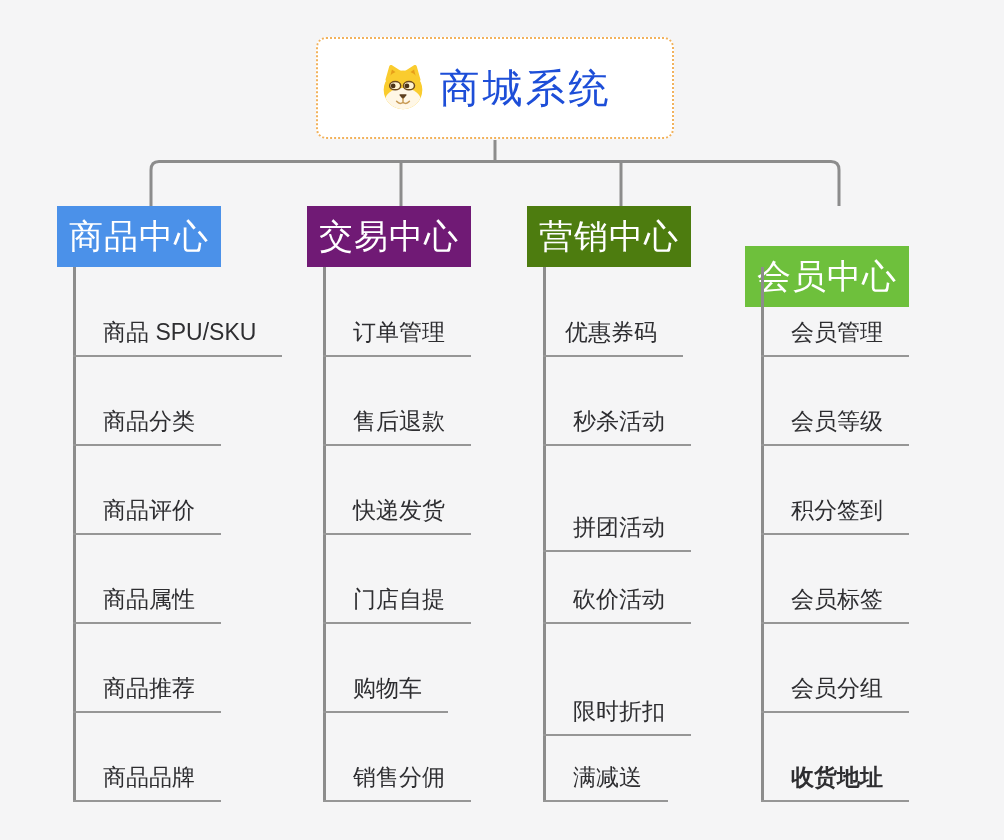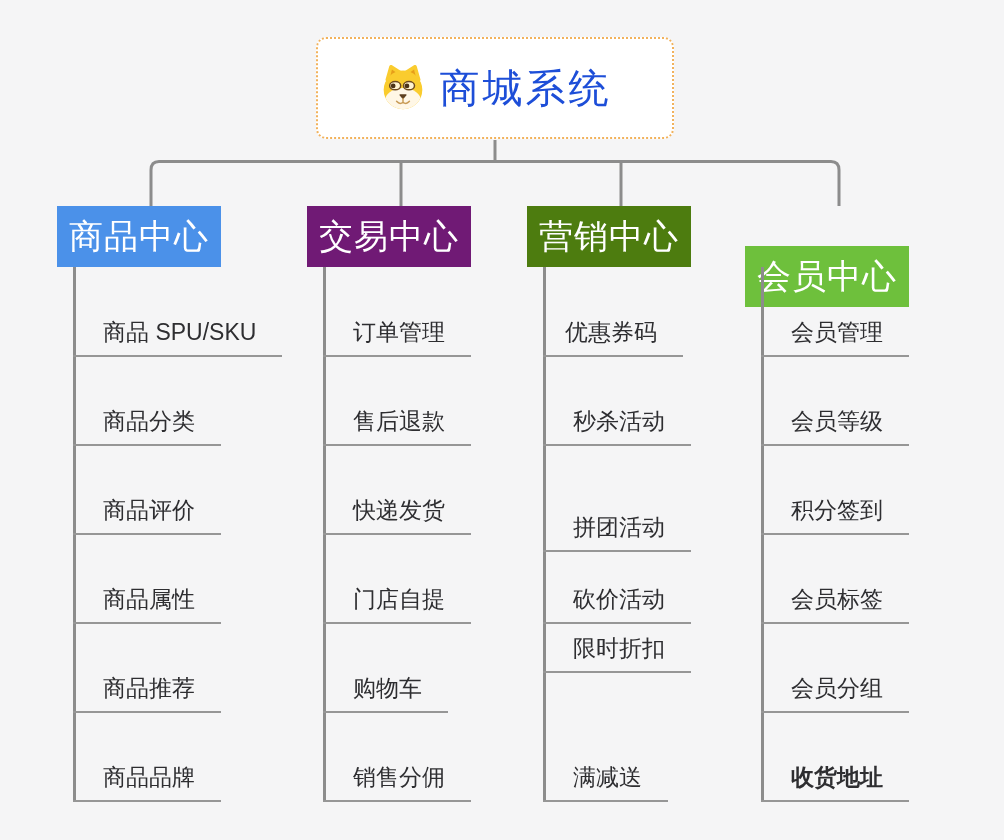--- a/index.html
+++ b/index.html
@@ -92,21 +92,21 @@
     <div class="leaf-node" style="left: 323px; top: 497px;">快递发货</div>
     <div class="leaf-node" style="left: 323px; top: 586px;">门店自提</div>
     <div class="leaf-node" style="left: 323px; top: 675px;">购物车</div>
     <div class="leaf-node" style="left: 323px; top: 764px;">销售分佣</div>
     <div class="branch-node" style="left: 527px; background: #4d7c0f;">营销中心</div>
     <div class="branch-trunk" style="left: 543px;"></div>
     <div class="leaf-node" style="left: 543px; top: 319px; padding-left: 22px;">优惠券码</div>
     <div class="leaf-node" style="left: 543px; top: 408px;">秒杀活动</div>
     <div class="leaf-node" style="left: 543px; top: 514px;">拼团活动</div>
     <div class="leaf-node" style="left: 543px; top: 586px;">砍价活动</div>
-    <div class="leaf-node" style="left: 543px; top: 635px;">限时折扣</div>
+    <div class="leaf-node" style="left: 543px; top: 698px;">限时折扣</div>
     <div class="leaf-node" style="left: 543px; top: 764px;">满减送</div>
     <div class="branch-node" style="left: 745px; background: rgb(110, 192, 60); margin-top: 40px;">会员中心</div>
     <div class="branch-trunk" style="left: 761px;"></div>
     <div class="leaf-node" style="left: 761px; top: 319px;">会员管理</div>
     <div class="leaf-node" style="left: 761px; top: 408px;">会员等级</div>
     <div class="leaf-node" style="left: 761px; top: 497px; text-align: center;">积分签到</div>
     <div class="leaf-node" style="left: 761px; top: 586px;">会员标签</div>
     <div class="leaf-node" style="left: 761px; top: 675px;">会员分组</div>
     <div class="leaf-node" style="left: 761px; top: 764px; font-weight: bold;">收货地址</div>
   </div>

